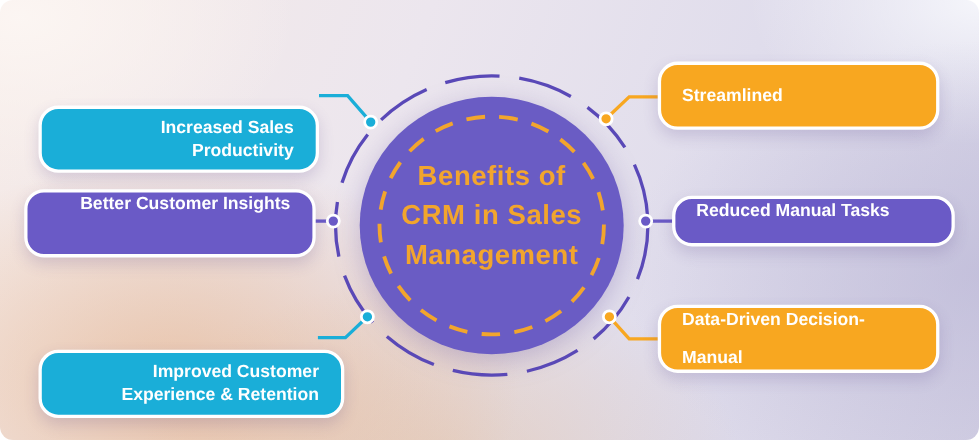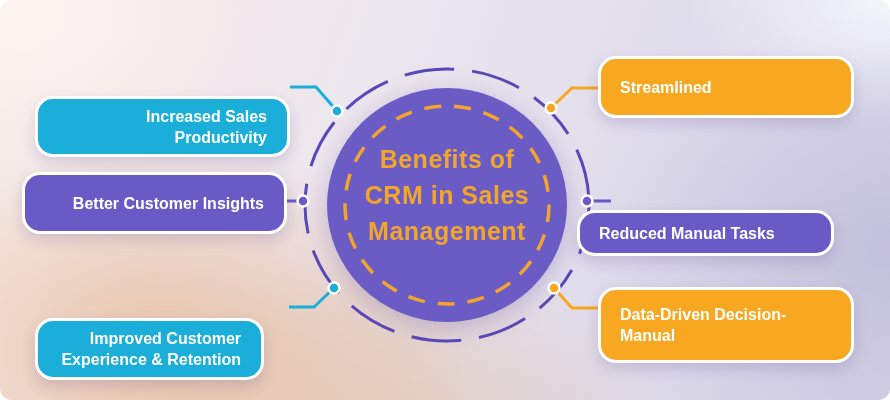--- a/index.html
+++ b/index.html
@@ -39,29 +39,29 @@
     justify-content: center;
     font-weight: bold;
     font-size: 16px;
     line-height: 21px;
     color: #ffffff;
     box-shadow: 0 6px 14px rgba(90,70,140,0.20);
   }
   .align-right { align-items: flex-end; text-align: right; padding-right: 20px; padding-left: 12px; }
   .align-left  { align-items: flex-start; text-align: left; padding-left: 19px; padding-right: 12px; }
   .cyan   { background: #1aaed8; margin-top: 40px; }
-  .purple { background: #6a5ac6; }
+  .purple { background: #6a5ac6; justify-content: space-between; }
   .yellow { background: #f8a720; }
 
   .b1 { left: 35px;  top: 56px;  width: 255px; height: 61px; }
   .b2 { left: 22px;  top: 172px; width: 265px; height: 62px; }
-  .b3 { left: 35px;  top: 278px; width: 229px; height: 62px; }
+  .b3 { left: 35px;  top: 278px; width: 278px; height: 62px; }
   .b4 { left: 598px; top: 56px;  width: 256px; height: 62px; }
-  .b5 { left: 577px; top: 178px; width: 257px; height: 46px; margin-top: 32px; }
-  .b6 { left: 598px; top: 287px; width: 256px; height: 76px; }
+  .b5 { left: 611px; top: 178px; width: 257px; height: 46px; }
+  .b6 { left: 598px; top: 277px; width: 256px; height: 62px; justify-content: space-between; }
 </style>
 </head>
 <body>
 
 <div class="canvas">
 
   <svg class="diagram-svg" width="890" height="400" viewBox="0 0 890 400">
 
     <ellipse cx="447" cy="205" rx="142" ry="136" fill="none" stroke-width="3" stroke-dasharray="50 18" stroke="#5a49b8"></ellipse>
 

